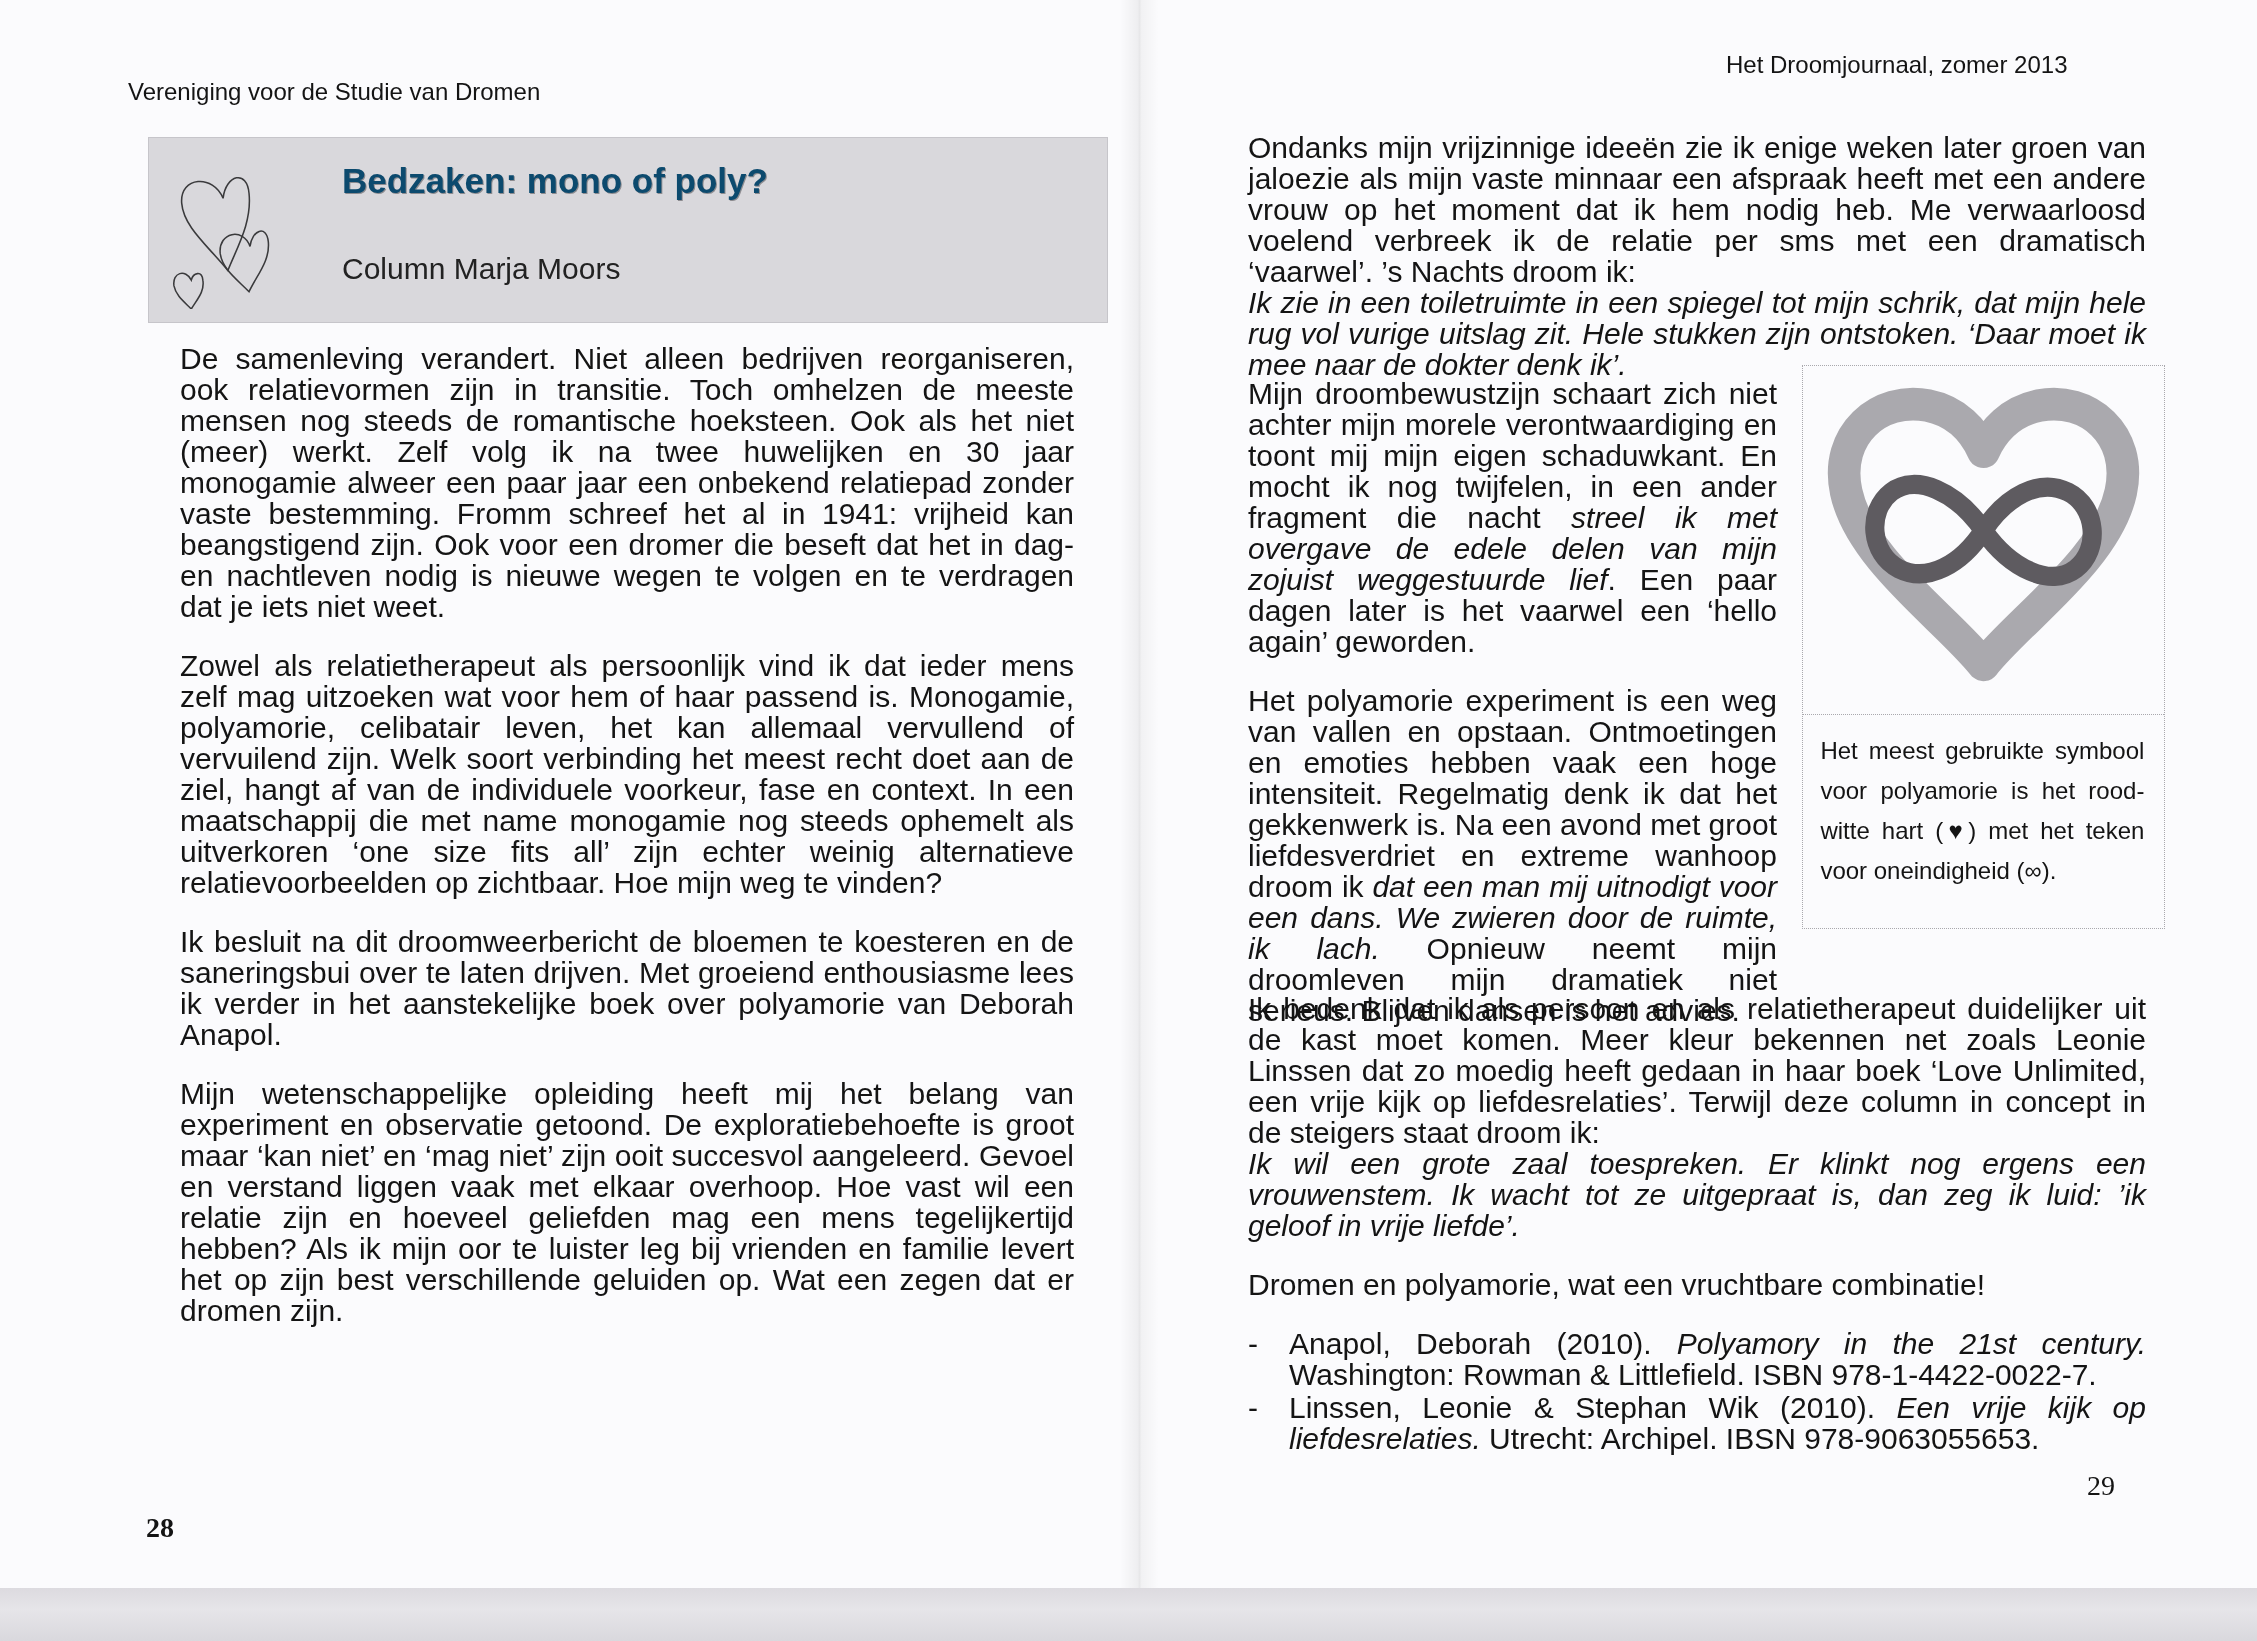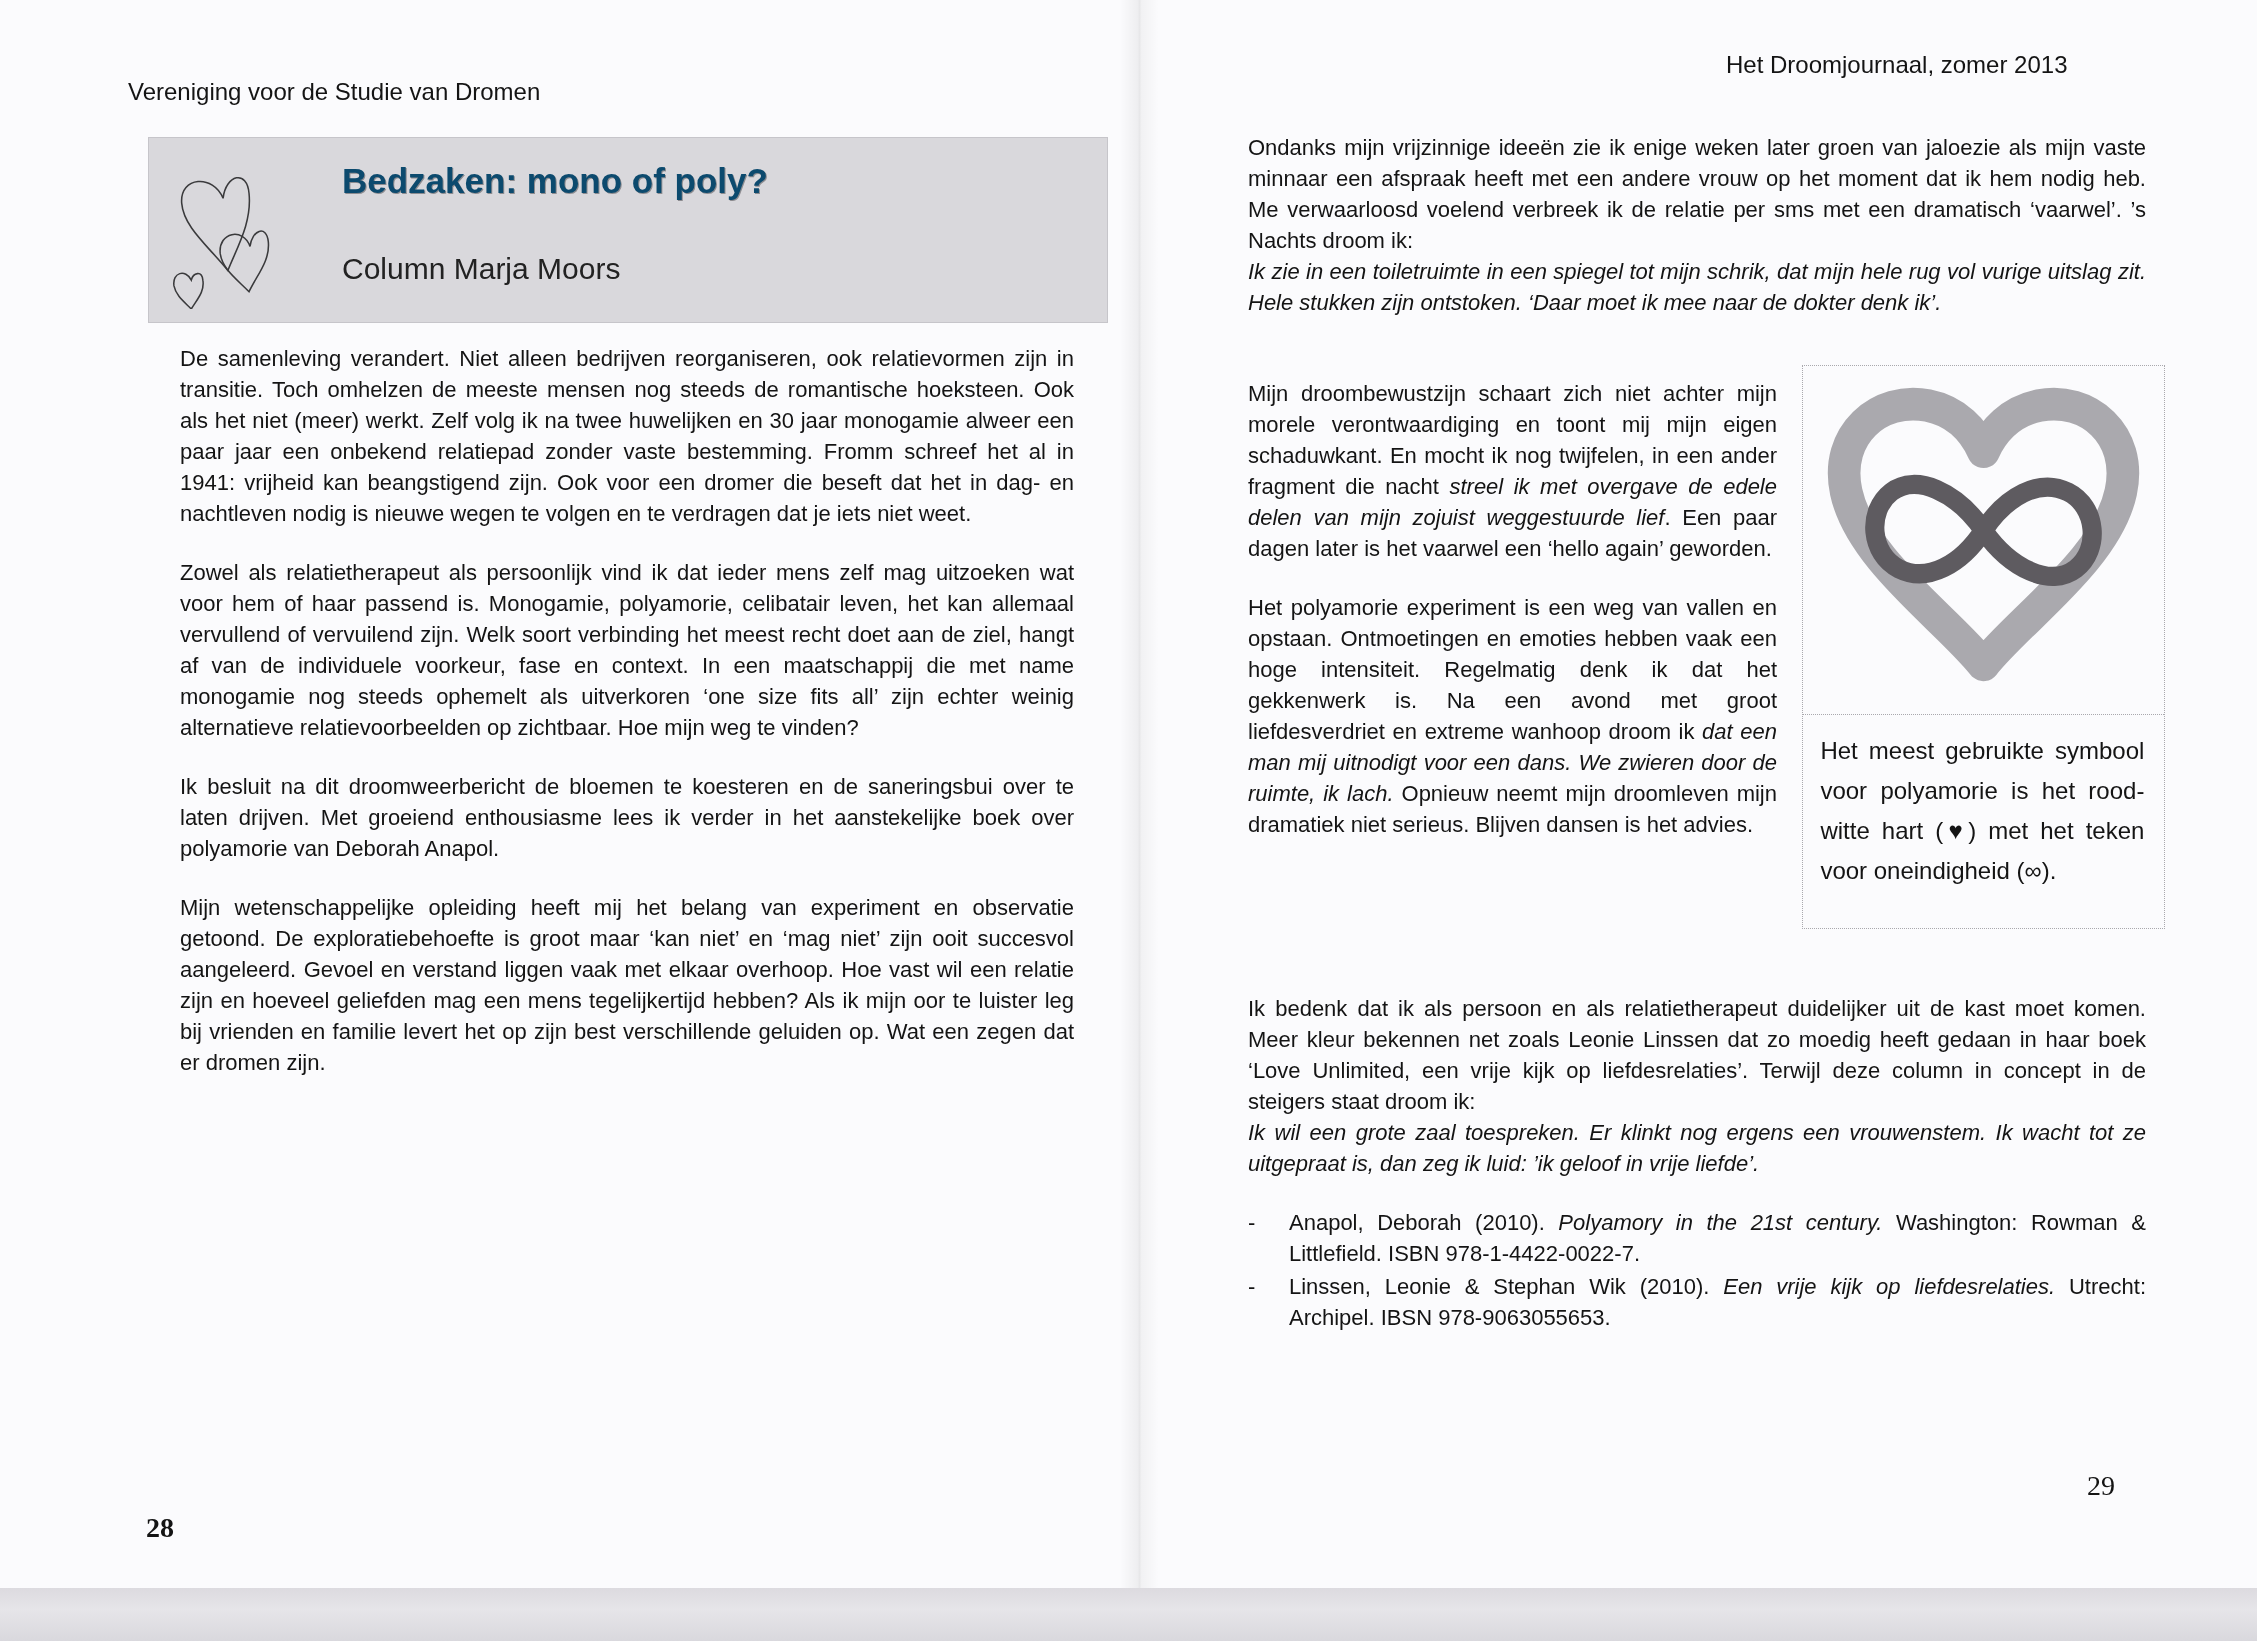--- a/index.html
+++ b/index.html
@@ -15,21 +15,21 @@
     background:linear-gradient(180deg,#dcdadf 0%, #e6e5e9 40%, #d9d8dd 100%); }
   .running-head { position:absolute; font-size:24px; line-height:29px; }
   .rh-left { left:128px; top:77px; }
   .rh-right { left:1726px; top:50px; }
   .title-box { position:absolute; left:148px; top:137px; width:960px; height:186px;
     background:#d9d8dc; border:1px solid #c6c5ca; box-sizing:border-box; }
   .hearts { position:absolute; left:21px; top:17.4px; width:135px; height:154px; }
   .title { position:absolute; left:193px; top:23px; font-size:35px; font-weight:bold; color:#0c4a6e;
     text-shadow:1px 1px 0 #8d8c90; }
   .byline { position:absolute; left:193px; top:114px; font-size:30px; color:#222; }
-  .col { position:absolute; font-size:22px; line-height:31px; text-align:justify; }
+  .col { position:absolute; font-size:30px; line-height:31px; text-align:justify; }
   .col p { margin:0 0 28px 0; }
   .col p.tight { margin-bottom:0; }
   .left-col { left:180px; top:343px; width:894px; }
   .right-top { left:1248px; top:132px; width:898px; }
   .right-mid { left:1248px; top:378px; width:529px; }
   .right-bottom { left:1248px; top:993px; width:898px; }
   .it { font-style:italic; }
   .figure { position:absolute; left:1802px; top:365px; width:363px; height:564px;
     border:1px dotted #a9a8ad; box-sizing:border-box; background:#fbfbfd; }
   .figure-img { position:absolute; left:0; top:0; width:100%; height:348px; border-bottom:1px dotted #a9a8ad; }
@@ -86,20 +86,21 @@
     <svg class="figure-img" viewBox="0 0 376 360">
       <path d="M188 310 C150 262, 60 200, 45 130 C32 70, 80 30, 130 40 C160 46, 178 66, 188 88 C198 66, 216 46, 246 40 C296 30, 344 70, 331 130 C316 200, 226 262, 188 310 Z" fill="none" stroke="#aaa9ae" stroke-width="34" stroke-linejoin="round"></path>
       <path d="M188 170 C160 130, 118 110, 92 130 C66 150, 70 195, 100 210 C130 225, 165 205, 188 170 C211 135, 246 115, 276 130 C306 145, 310 190, 284 210 C258 230, 216 210, 188 170 Z" fill="none" stroke="#5e5b60" stroke-width="20"></path>
     </svg>
     <div class="figure-caption">Het meest gebruikte symbool voor polyamorie is het rood-witte hart (♥) met het teken voor oneindigheid (∞).</div>
   </div>
 
   <div class="col right-bottom">
     <p class="tight">Ik bedenk dat ik als persoon en als relatietherapeut duidelijker uit de kast moet komen. Meer kleur bekennen net zoals Leonie Linssen dat zo moedig heeft gedaan in haar boek ‘Love Unlimited, een vrije kijk op liefdesrelaties’. Terwijl deze column in concept in de steigers staat droom ik:</p>
     <p class="it">Ik wil een grote zaal toespreken. Er klinkt nog ergens een vrouwenstem. Ik wacht tot ze uitgepraat is, dan zeg ik luid: ’ik geloof in vrije liefde’.</p>
+    <p>Dromen en polyamorie, wat een vruchtbare combinatie!</p>
     <ul class="refs">
       <li>
         <span class="dash">-</span>
         <span>Anapol, Deborah (2010). </span><span class="it">Polyamory in the 21st century.</span><span> Washington: Rowman &amp; Littlefield. ISBN 978-1-4422-0022-7.</span>
       </li>
       <li>
         <span class="dash">-</span>
         <span>Linssen, Leonie &amp; Stephan Wik (2010). </span><span class="it">Een vrije kijk op liefdesrelaties.</span><span> Utrecht: Archipel. IBSN 978-9063055653.</span>
       </li>
     </ul>

